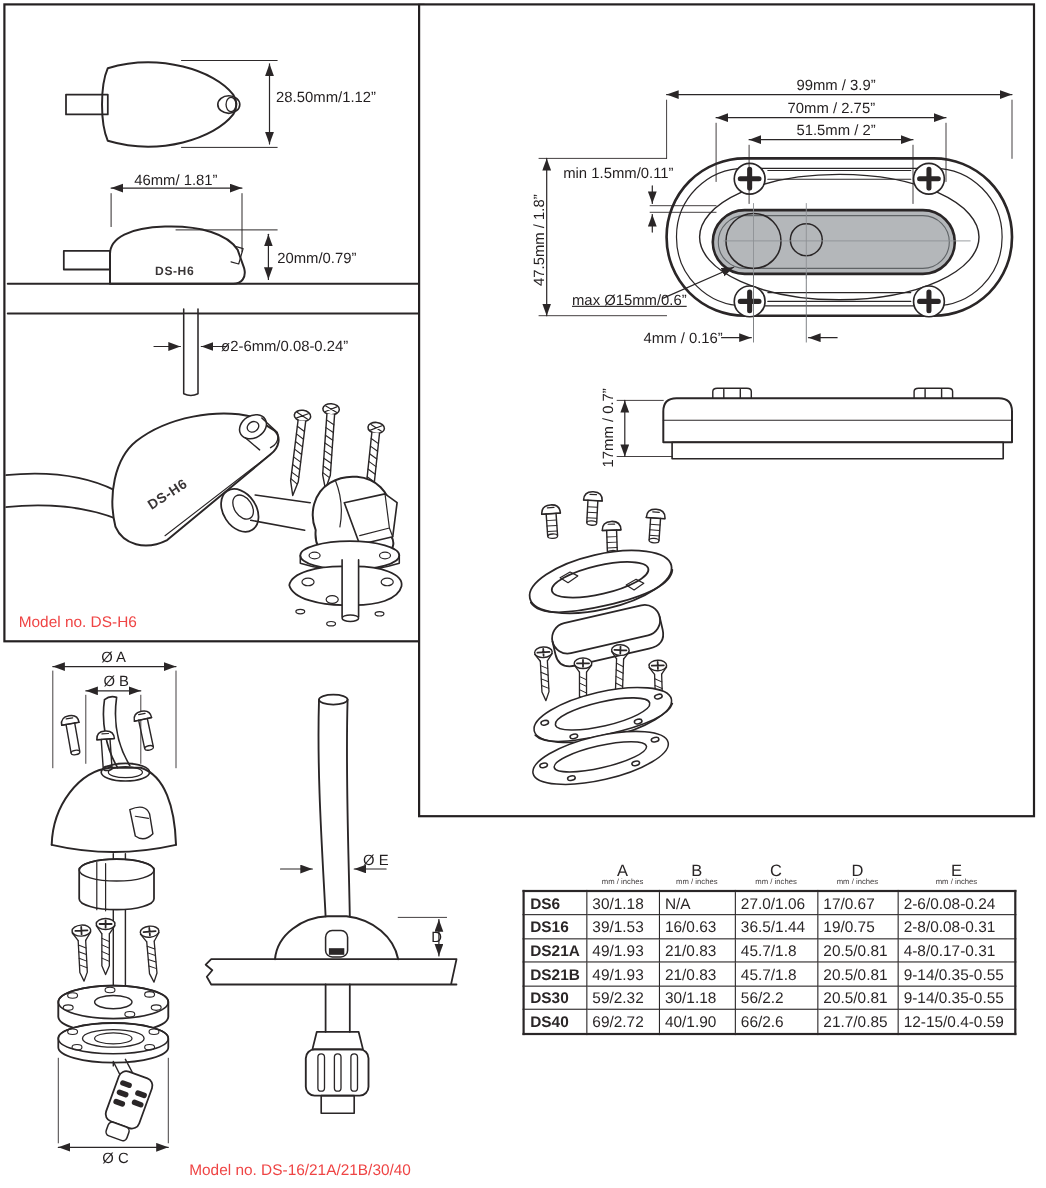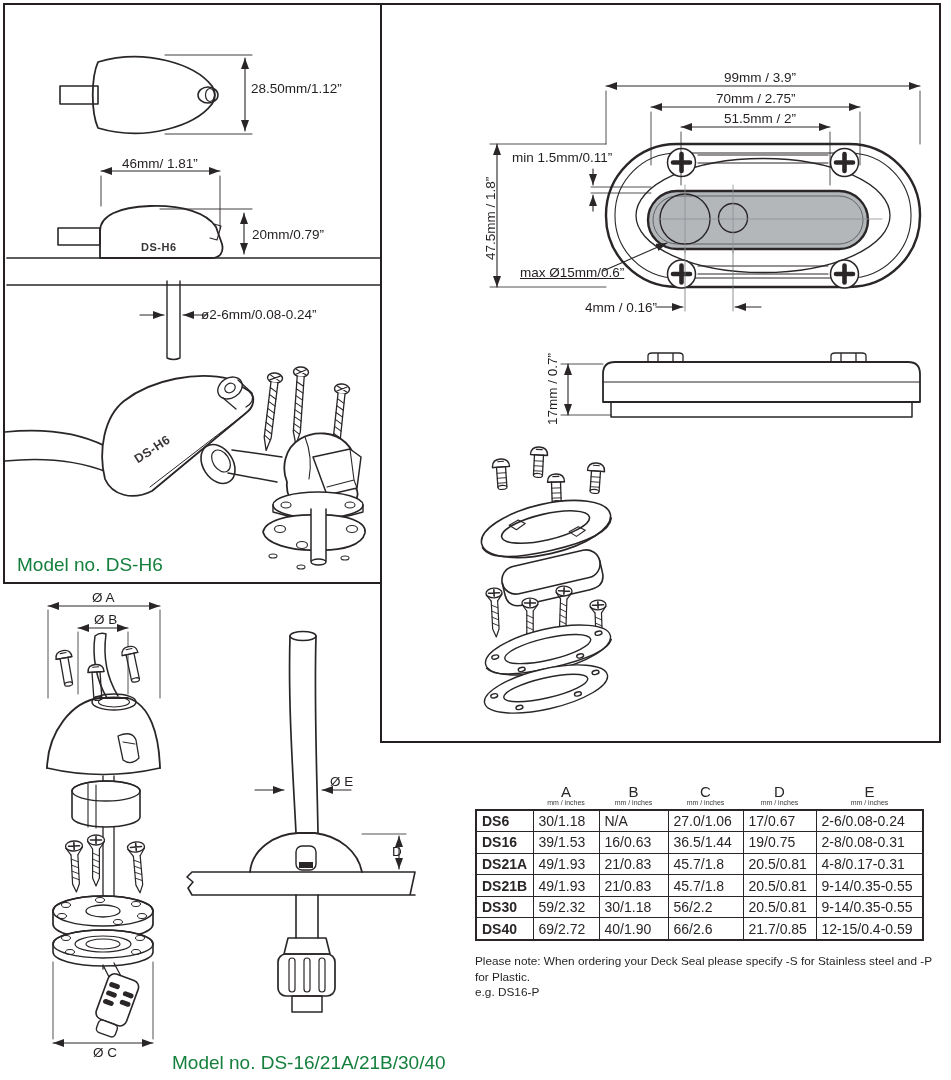--- a/index.html
+++ b/index.html
@@ -4,21 +4,21 @@
 <style>
   html,body{margin:0;padding:0;background:#fff;}
   .canvas{position:relative;width:951px;height:1080px;background:#fff;overflow:hidden;
           font-family:"Liberation Sans",sans-serif;color:#2a2627;}
   .panel{position:absolute;border:2.5px solid #242021;box-sizing:border-box;background:#fff;}
   .panel svg{position:absolute;left:0;top:0;}
   .lbl{position:absolute;font-size:13.5px;line-height:16px;white-space:nowrap;color:#231f20;}
   .rot{text-align:center;transform:rotate(-90deg);}
   .tilt{transform:rotate(-33deg);font-weight:bold;font-size:12.5px;letter-spacing:.5px;color:#3a3637;}
   .prod{font-weight:bold;font-size:11px;letter-spacing:.5px;color:#3a3637;}
-  .cap{position:absolute;font-size:19px;line-height:20px;white-space:nowrap;color:#15803d;}
+  .cap{position:absolute;font-size:14px;line-height:20px;white-space:nowrap;color:#ef4444;}
   .specs{position:absolute;left:475px;top:784px;}
   table{border-collapse:collapse;table-layout:fixed;}
   col.c0{width:57px}col.c1{width:66px}col.c2{width:69px}col.c3{width:75px}col.c4{width:73px}col.c5{width:107px}
   thead th{border:none;padding:0 0 2px 0;font-weight:normal;vertical-align:bottom;text-align:center;}
   .col-letter{display:block;font-size:15px;line-height:15px;}
   .col-unit{display:block;font-size:7px;line-height:8px;color:#3c3839;}
   tbody{border:2.3px solid #2a2627;}
   tbody th,tbody td{border:1.6px solid #2a2627;height:21.6px;box-sizing:border-box;
     font-size:14px;padding:0 2px 0 5px;text-align:left;vertical-align:middle;white-space:nowrap;}
   tbody th{font-weight:bold;}
@@ -421,18 +421,14 @@
             <td>69/2.72</td>
             <td>40/1.90</td>
             <td>66/2.6</td>
             <td>21.7/0.85</td>
             <td>12-15/0.4-0.59</td>
           </tr>
       </tbody>
     </table>
   </div>
 
-  <div class="note">
-    <div>Please note: When ordering your Deck Seal please specify -S for Stainless steel and -P for Plastic.</div>
-    <div>e.g. DS16-P</div>
-  </div>
 
 </div>
 
 </body></html>

